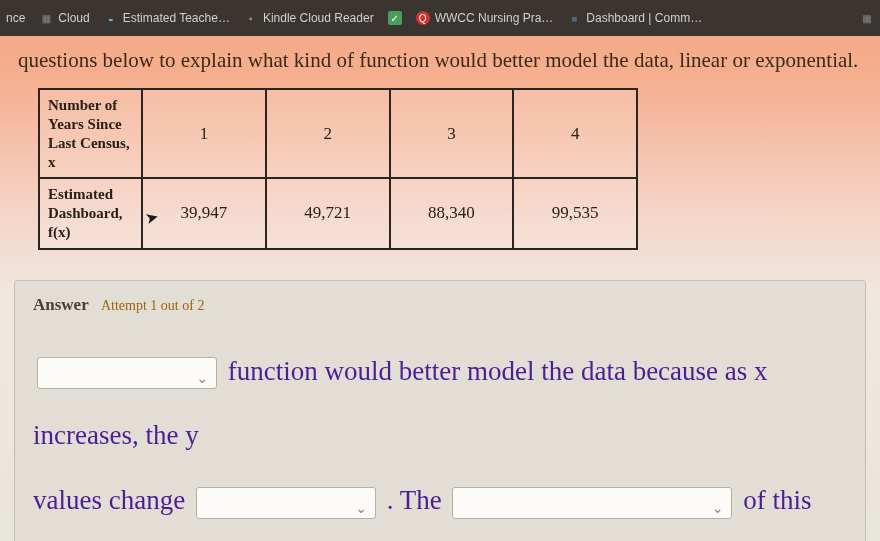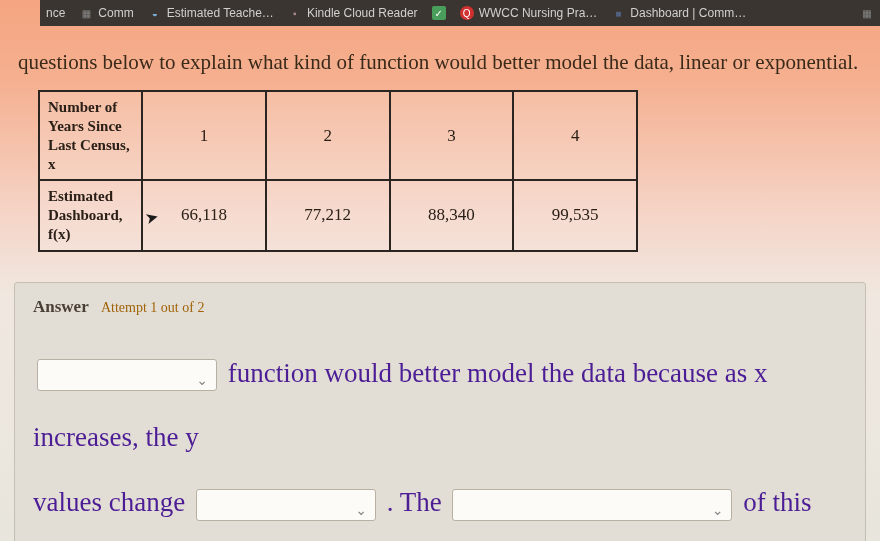--- a/index.html
+++ b/index.html
@@ -6,29 +6,28 @@
     body {
       font-family: Georgia, 'Times New Roman', serif;
       width: 880px;
       height: 541px;
       overflow: hidden;
       background: linear-gradient(180deg, #f5a580 0%, #f5b090 15%, #f5d5c8 40%, #f0e8e0 55%, #e8e5dd 100%);
       filter: blur(0.3px);
     }
     .bookmarks-bar {
       background: #3a3530;
-      height: 26px;
+      height: 36px;
       display: flex;
       align-items: center;
       padding: 0 6px;
       font-family: Arial, sans-serif;
       font-size: 12px;
       color: #d0d0d0;
       gap: 14px;
-      margin-left: 40px;
     }
     .bookmark-item {
       display: flex;
       align-items: center;
       gap: 5px;
       cursor: pointer;
       white-space: nowrap;
     }
     .bm-icon {
       width: 14px;
@@ -37,21 +36,20 @@
       align-items: center;
       justify-content: center;
       font-size: 10px;
     }
     .folder-icon { color: #888; }
     .question-text {
       padding: 10px 18px 14px 18px;
       font-size: 21px;
       color: #3a2a1a;
       line-height: 1.35;
-      margin-top: 12px;
     }
     .table-wrap {
       padding: 0 38px 10px 38px;
     }
     table {
       border-collapse: collapse;
       width: 600px;
       background: rgba(255,255,255,0.15);
     }
     td {
@@ -135,21 +133,21 @@
   </style>
 </head>
 <body>
 
 <div class="bookmarks-bar">
   <div class="bookmark-item">
     <span>nce</span>
   </div>
   <div class="bookmark-item">
     <span class="bm-icon folder-icon">▦</span>
-    <span>Comm</span>
+    <span>Cloud</span>
   </div>
   <div class="bookmark-item">
     <span class="bm-icon" style="color:#7ab0d8">◒</span>
     <span>Estimated Teache…</span>
   </div>
   <div class="bookmark-item">
     <span class="bm-icon" style="color:#a88">▪</span>
     <span>Kindle Cloud Reader</span>
   </div>
   <div class="bookmark-item">
@@ -178,22 +176,22 @@
     <tbody>
         <tr>
       <td class="label-cell">Number of Years Since Last Census, x</td>
       <td class="data-cell">1</td>
       <td class="data-cell">2</td>
       <td class="data-cell">3</td>
       <td class="data-cell">4</td>
     </tr>
     <tr>
       <td class="label-cell">Estimated Dashboard, f(x)</td>
-      <td class="data-cell">66,118</td>
-      <td class="data-cell">77,212</td>
+      <td class="data-cell">39,947</td>
+      <td class="data-cell">49,721</td>
       <td class="data-cell">88,340</td>
       <td class="data-cell">99,535</td>
     </tr>
   </tbody>
     </table>
 </div>
 
 <span class="cursor-arrow">➤</span>
 
 <div class="answer-section">

